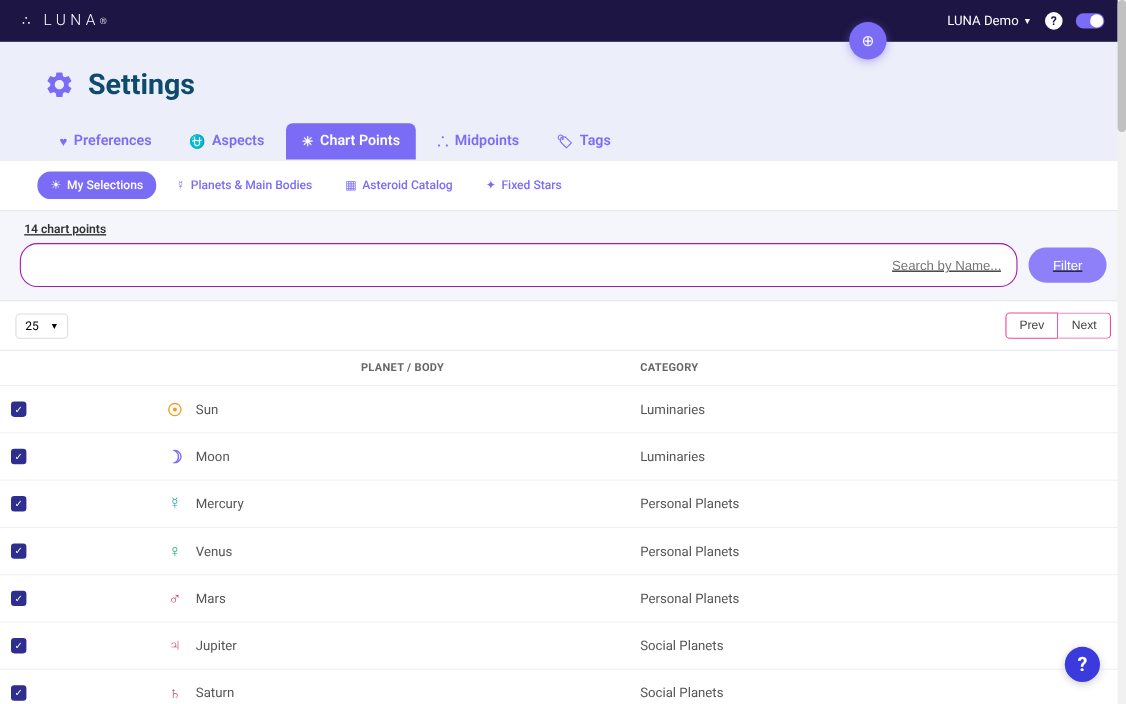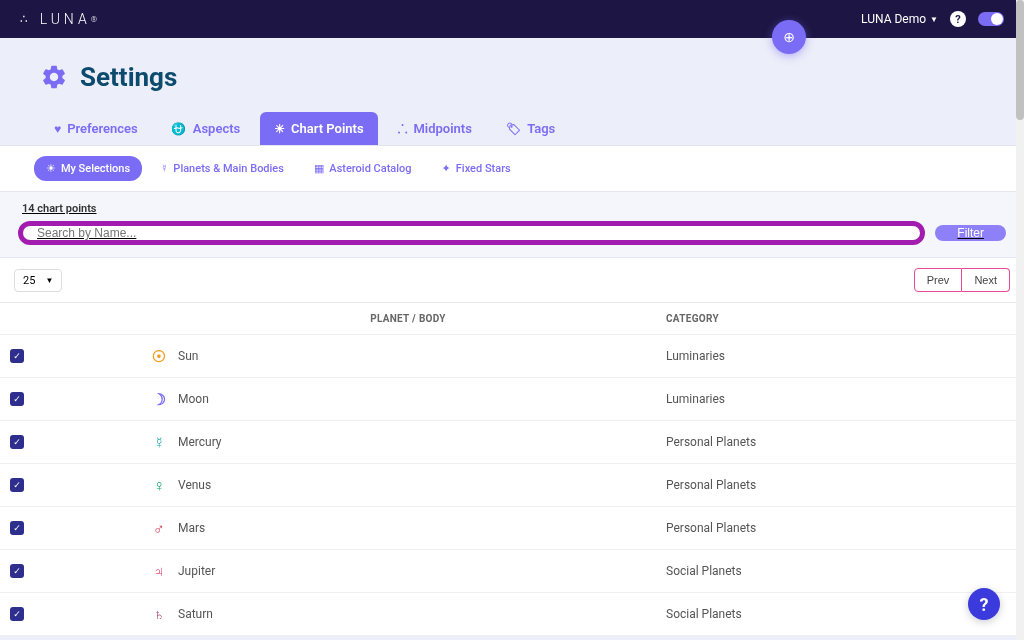--- a/index.html
+++ b/index.html
@@ -29,34 +29,34 @@
   .tab1 .ticon { font-size:12px; }
   
   .subbar { background:#fff; border-top:1px solid #e3e6f0; border-bottom:1px solid #e3e6f0; }
   .tabs2 { display:flex; gap:6px; padding:10px 34px; }
   .tab2 { padding:6px 12px; font-size:11px; font-weight:500; color:#7b6cf6; border-radius:12px; display:flex; align-items:center; gap:5px; cursor:pointer; }
   .tab2.active { background:#7b6cf6; color:#fff; }
   
   .filterbar { background:#f5f6fb; padding:8px 18px 12px; border-bottom:1px solid #e3e6f0;text-decoration:underline; }
   .count { font-size:11px; font-weight:600; color:#333; margin:2px 4px 6px; }
   .filterrow { display:flex; gap:10px; align-items:center; }
-  .search { flex:1; height:24px; border:5px solid #a21caf; border-radius:16px; padding:0 14px; font-size:12px; color:#888; background:#fff; outline:none; }
-  .filterbtn { height:16px; padding:0 22px; border-radius:16px; background:#8d80f8; color:#fff; font-size:12px; font-weight:500; border:none; cursor:pointer; }
+  .search { flex:1; height:40px; border:1px solid #a21caf; border-radius:16px; padding:0 14px; font-size:12px; color:#888; background:#fff; outline:none;text-align:right; }
+  .filterbtn { height:32px; padding:0 22px; border-radius:16px; background:#8d80f8; color:#fff; font-size:12px; font-weight:500; border:none; cursor:pointer; }
   
   .pager { background:#fff; padding:10px 14px; display:flex; align-items:center; border-bottom:1px solid #e3e6f0;justify-content:space-between; }
   .pagesize { border:1px solid #ddd; border-radius:4px; padding:4px 8px; font-size:11px; display:flex; align-items:center; gap:10px; cursor:pointer; }
   .pagebtns { margin-left:auto; display:flex; }
   .pagebtn { border:1px solid #ec4899; padding:5px 12px; font-size:11px; background:#fff; cursor:pointer; color:#444; }
   .pagebtn:first-child { border-radius:4px 0 0 4px; }
   .pagebtn:last-child { border-radius:0 4px 4px 0; border-left:none; }
   
   .thead { background:#fff; display:flex; padding:10px 0; border-bottom:1px solid #eee; font-size:10px; font-weight:700; color:#666; letter-spacing:0.3px; }
   .col-check { width:150px; }
   .col-body { flex:1;text-align:center; }
-  .col-cat { width:358px; }
+  .col-cat { width:442px; }
   
   .row { background:#fff; display:flex; align-items:center; padding:12px 0; border-bottom:1px solid #f0f0f4; font-size:12px; color:#555; }
   .row .col-check { padding-left:10px; }
   .chk { width:14px; height:14px; border-radius:3px; background:#2e2e8e; display:flex; align-items:center; justify-content:center; color:#fff; font-size:9px; cursor:pointer; }
   .body-cell { display:flex; align-items:center; gap:10px; }
   .glyph { width:18px; height:18px; display:flex; align-items:center; justify-content:center; font-size:16px; font-weight:bold; }
   
   .helpfab { position:absolute; bottom:20px; right:24px; width:32px; height:32px; border-radius:50%; background:#3b3bdd; color:#fff; font-size:18px; font-weight:bold; display:flex; align-items:center; justify-content:center; cursor:pointer; box-shadow:0 2px 8px rgba(0,0,0,0.2); }
   
   .scrollbar { position:absolute; top:0; right:0; width:8px; height:640px; background:#f1f1f1; }

